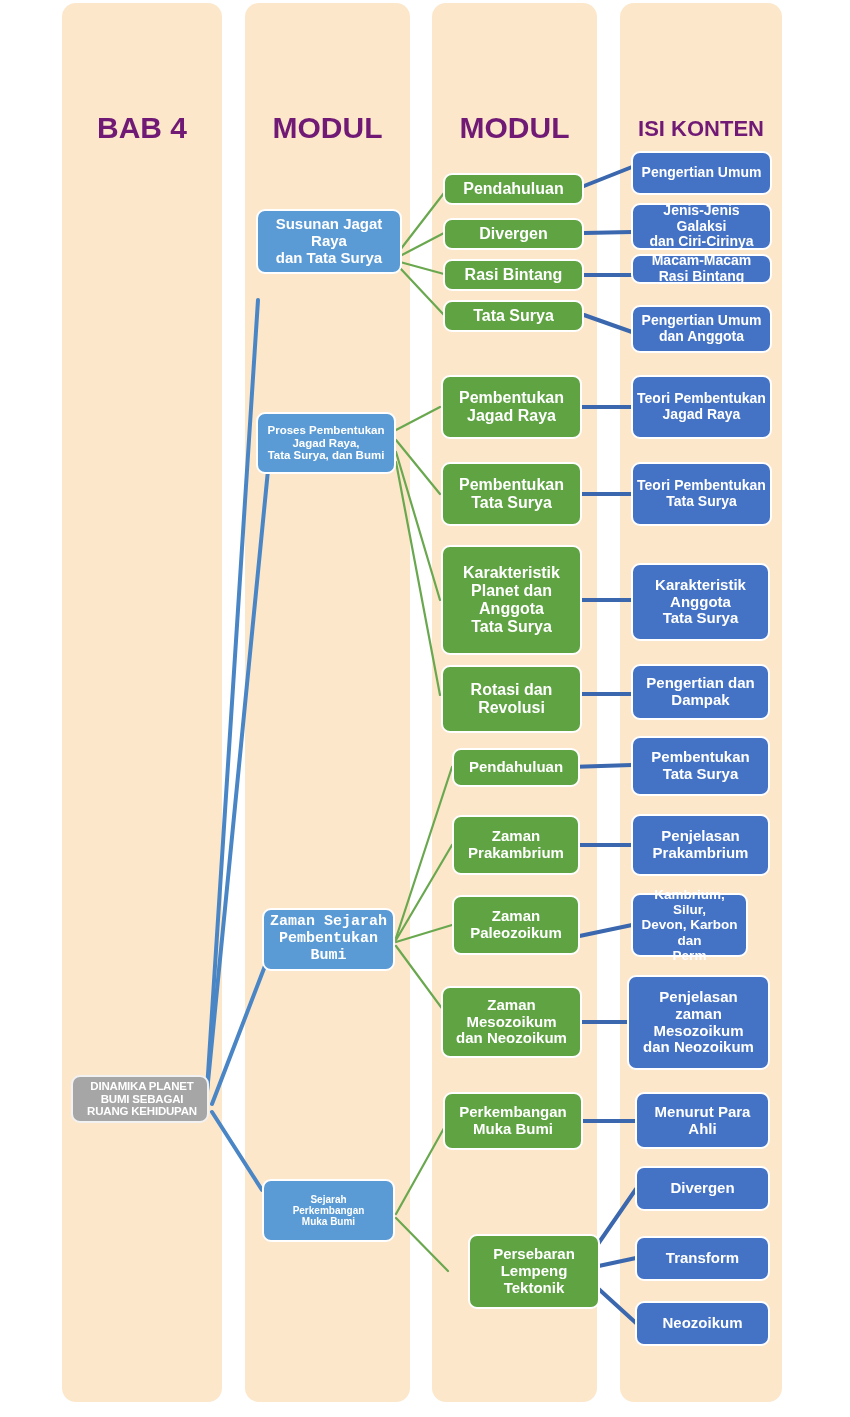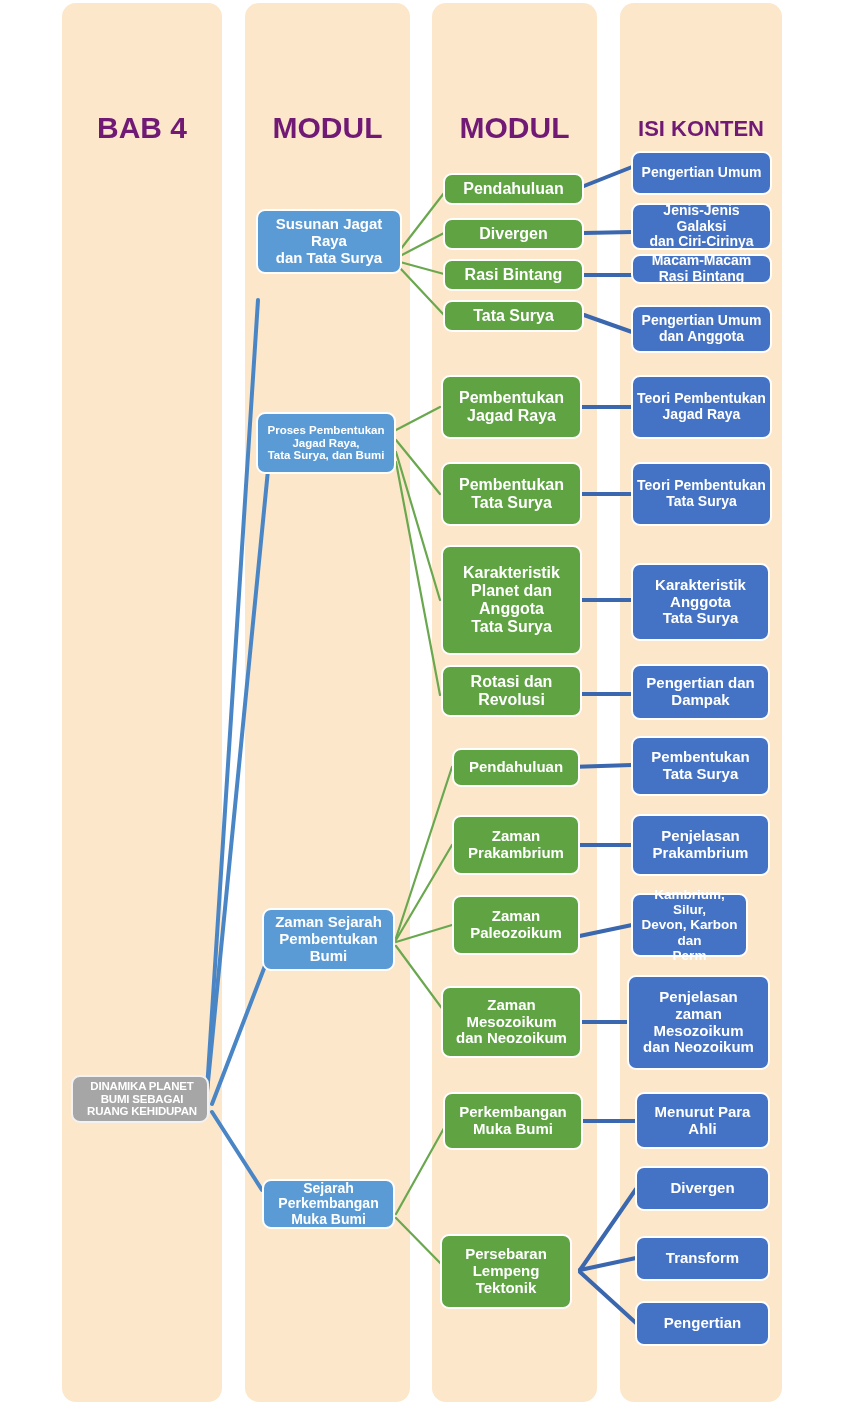--- a/index.html
+++ b/index.html
@@ -127,24 +127,24 @@
   <div class="node root" style="left:71px;top:1075px;width:138px;height:48px;font-size:11.5px;">
     <span>DINAMIKA PLANET<br>BUMI SEBAGAI<br>RUANG KEHIDUPAN</span>
   </div>
 
   <div class="node modul" style="left:256px;top:412px;width:140px;height:62px;font-size:11.5px;">
     <span>Proses Pembentukan<br>Jagad Raya,<br>Tata Surya, dan Bumi</span>
   </div>
   <div class="node modul" style="left:256px;top:209px;width:146px;height:65px;font-size:15px;">
     <span>Susunan Jagat<br>Raya<br>dan Tata Surya</span>
   </div>
-  <div class="node modul" style="left:262px;top:908px;width:133px;height:63px;font-size:15px;">
+  <div class="node modul" style="left:262px;top:908px;width:133px;height:63px;font-size:15px;font-family:Liberation Mono, monospace;">
     <span>Zaman Sejarah<br>Pembentukan<br>Bumi</span>
   </div>
-  <div class="node modul" style="left:262px;top:1179px;width:133px;height:50px;font-size:14px;">
+  <div class="node modul" style="left:262px;top:1179px;width:133px;height:63px;font-size:10px;">
     <span>Sejarah<br>Perkembangan<br>Muka Bumi</span>
   </div>
 
   <div class="node green" style="left:443px;top:173px;width:141px;height:32px;font-size:16px;">
     <span>Pendahuluan</span>
   </div>
   <div class="node green" style="left:443px;top:218px;width:141px;height:32px;font-size:16px;">
     <span>Divergen</span>
   </div>
   <div class="node green" style="left:443px;top:259px;width:141px;height:32px;font-size:16px;">
@@ -155,39 +155,39 @@
   </div>
   <div class="node green" style="left:441px;top:375px;width:141px;height:64px;font-size:16px;">
     <span>Pembentukan<br>Jagad Raya</span>
   </div>
   <div class="node green" style="left:441px;top:462px;width:141px;height:64px;font-size:16px;">
     <span>Pembentukan<br>Tata Surya</span>
   </div>
   <div class="node green" style="left:441px;top:545px;width:141px;height:110px;font-size:16px;">
     <span>Karakteristik<br>Planet dan<br>Anggota<br>Tata Surya</span>
   </div>
-  <div class="node green" style="left:441px;top:665px;width:141px;height:52px;font-size:16px;">
+  <div class="node green" style="left:441px;top:665px;width:141px;height:68px;font-size:16px;">
     <span>Rotasi dan<br>Revolusi</span>
   </div>
   <div class="node green" style="left:452px;top:748px;width:128px;height:39px;font-size:15px;">
     <span>Pendahuluan</span>
   </div>
   <div class="node green" style="left:452px;top:815px;width:128px;height:60px;font-size:15px;">
     <span>Zaman<br>Prakambrium</span>
   </div>
   <div class="node green" style="left:452px;top:895px;width:128px;height:60px;font-size:15px;">
     <span>Zaman<br>Paleozoikum</span>
   </div>
   <div class="node green" style="left:441px;top:986px;width:141px;height:72px;font-size:15px;">
     <span>Zaman<br>Mesozoikum<br>dan Neozoikum</span>
   </div>
   <div class="node green" style="left:443px;top:1092px;width:140px;height:58px;font-size:15px;">
     <span>Perkembangan<br>Muka Bumi</span>
   </div>
-  <div class="node green" style="left:440px;top:1234px;width:132px;height:75px;font-size:15px;">
+  <div class="node green" style="left:468px;top:1234px;width:132px;height:75px;font-size:15px;">
     <span>Persebaran<br>Lempeng<br>Tektonik</span>
   </div>
 
   <div class="node blue" style="left:631px;top:151px;width:141px;height:44px;font-size:14px;">
     <span>Pengertian Umum</span>
   </div>
   <div class="node blue" style="left:631px;top:203px;width:141px;height:47px;font-size:14px;">
     <span>Jenis-Jenis Galaksi<br>dan Ciri-Cirinya</span>
   </div>
   <div class="node blue" style="left:631px;top:254px;width:141px;height:30px;font-size:14px;">
@@ -223,16 +223,16 @@
   <div class="node blue" style="left:635px;top:1092px;width:135px;height:57px;font-size:15px;">
     <span>Menurut Para<br>Ahli</span>
   </div>
   <div class="node blue" style="left:635px;top:1166px;width:135px;height:45px;font-size:15px;">
     <span>Divergen</span>
   </div>
   <div class="node blue" style="left:635px;top:1236px;width:135px;height:45px;font-size:15px;">
     <span>Transform</span>
   </div>
   <div class="node blue" style="left:635px;top:1301px;width:135px;height:45px;font-size:15px;">
-    <span>Pengertian</span>
+    <span>Neozoikum</span>
   </div>
 
 </div>
 
 </body></html>

